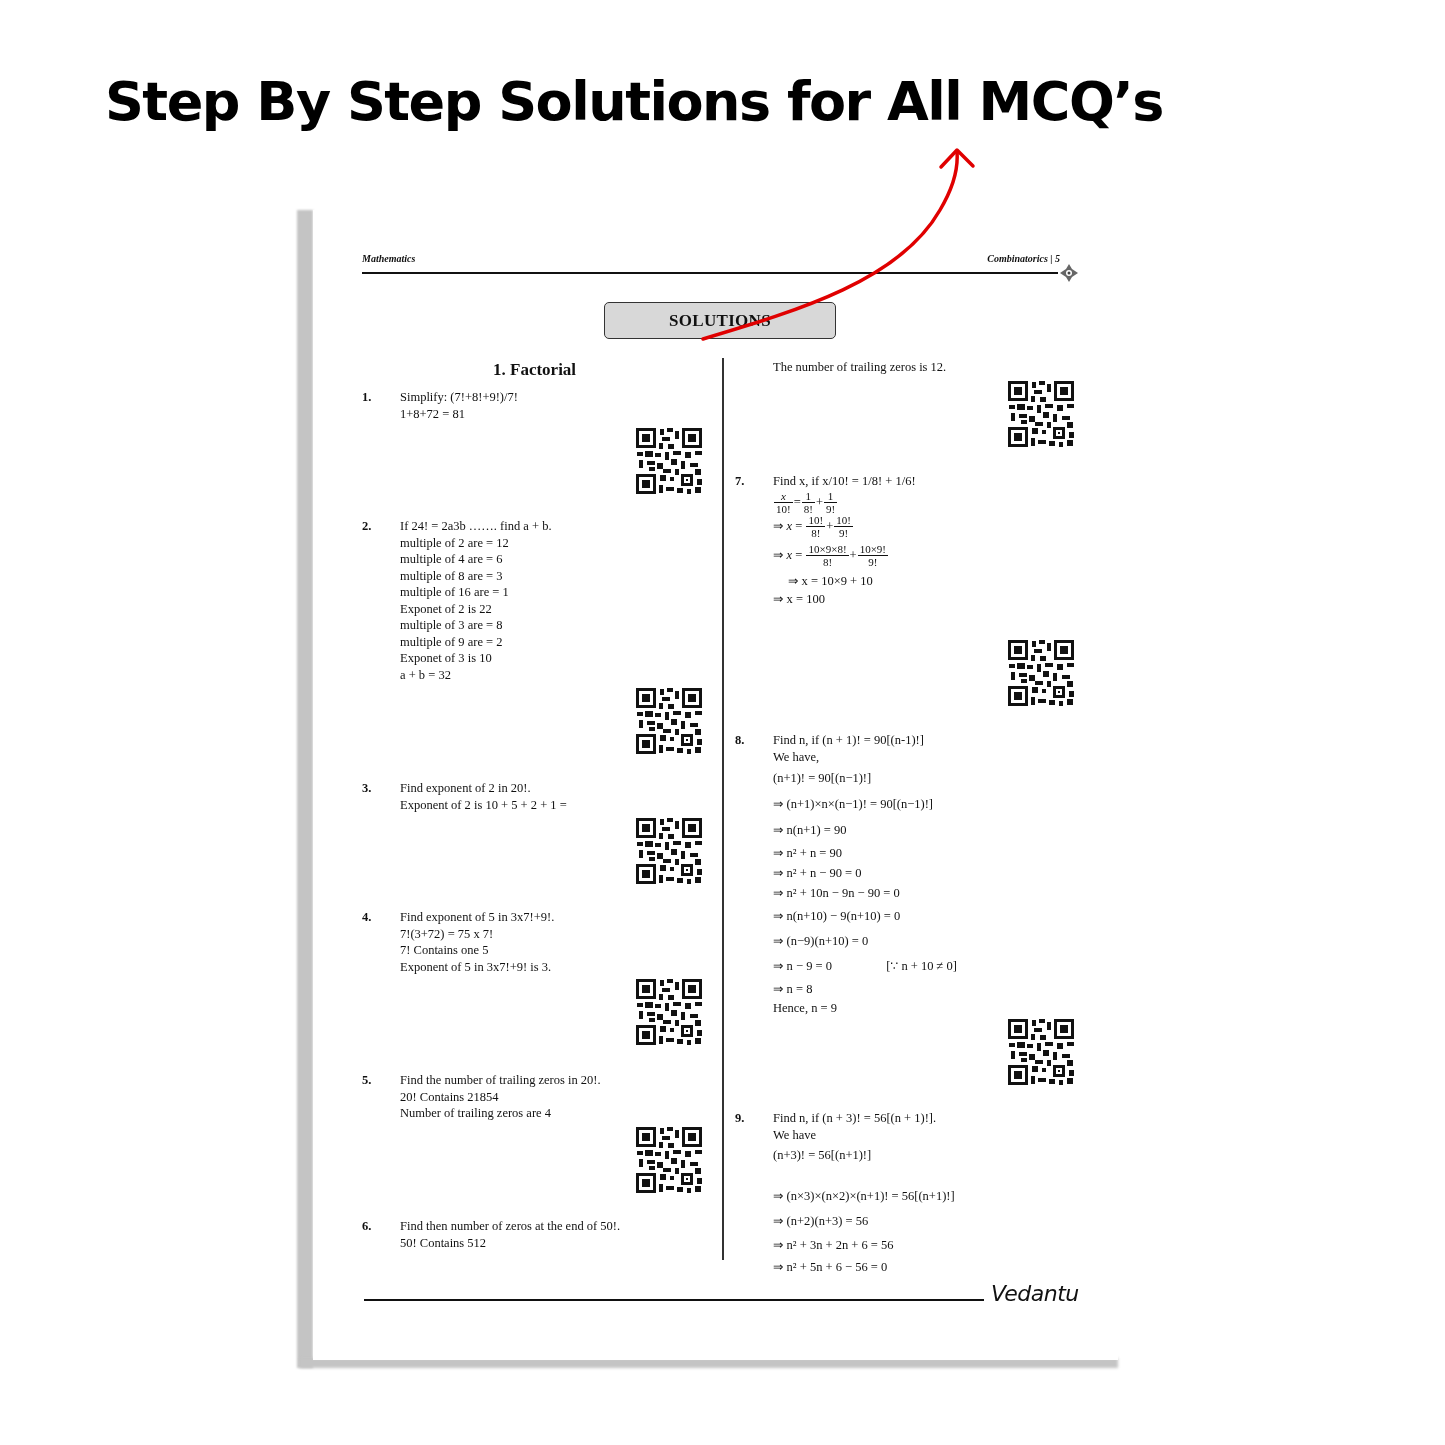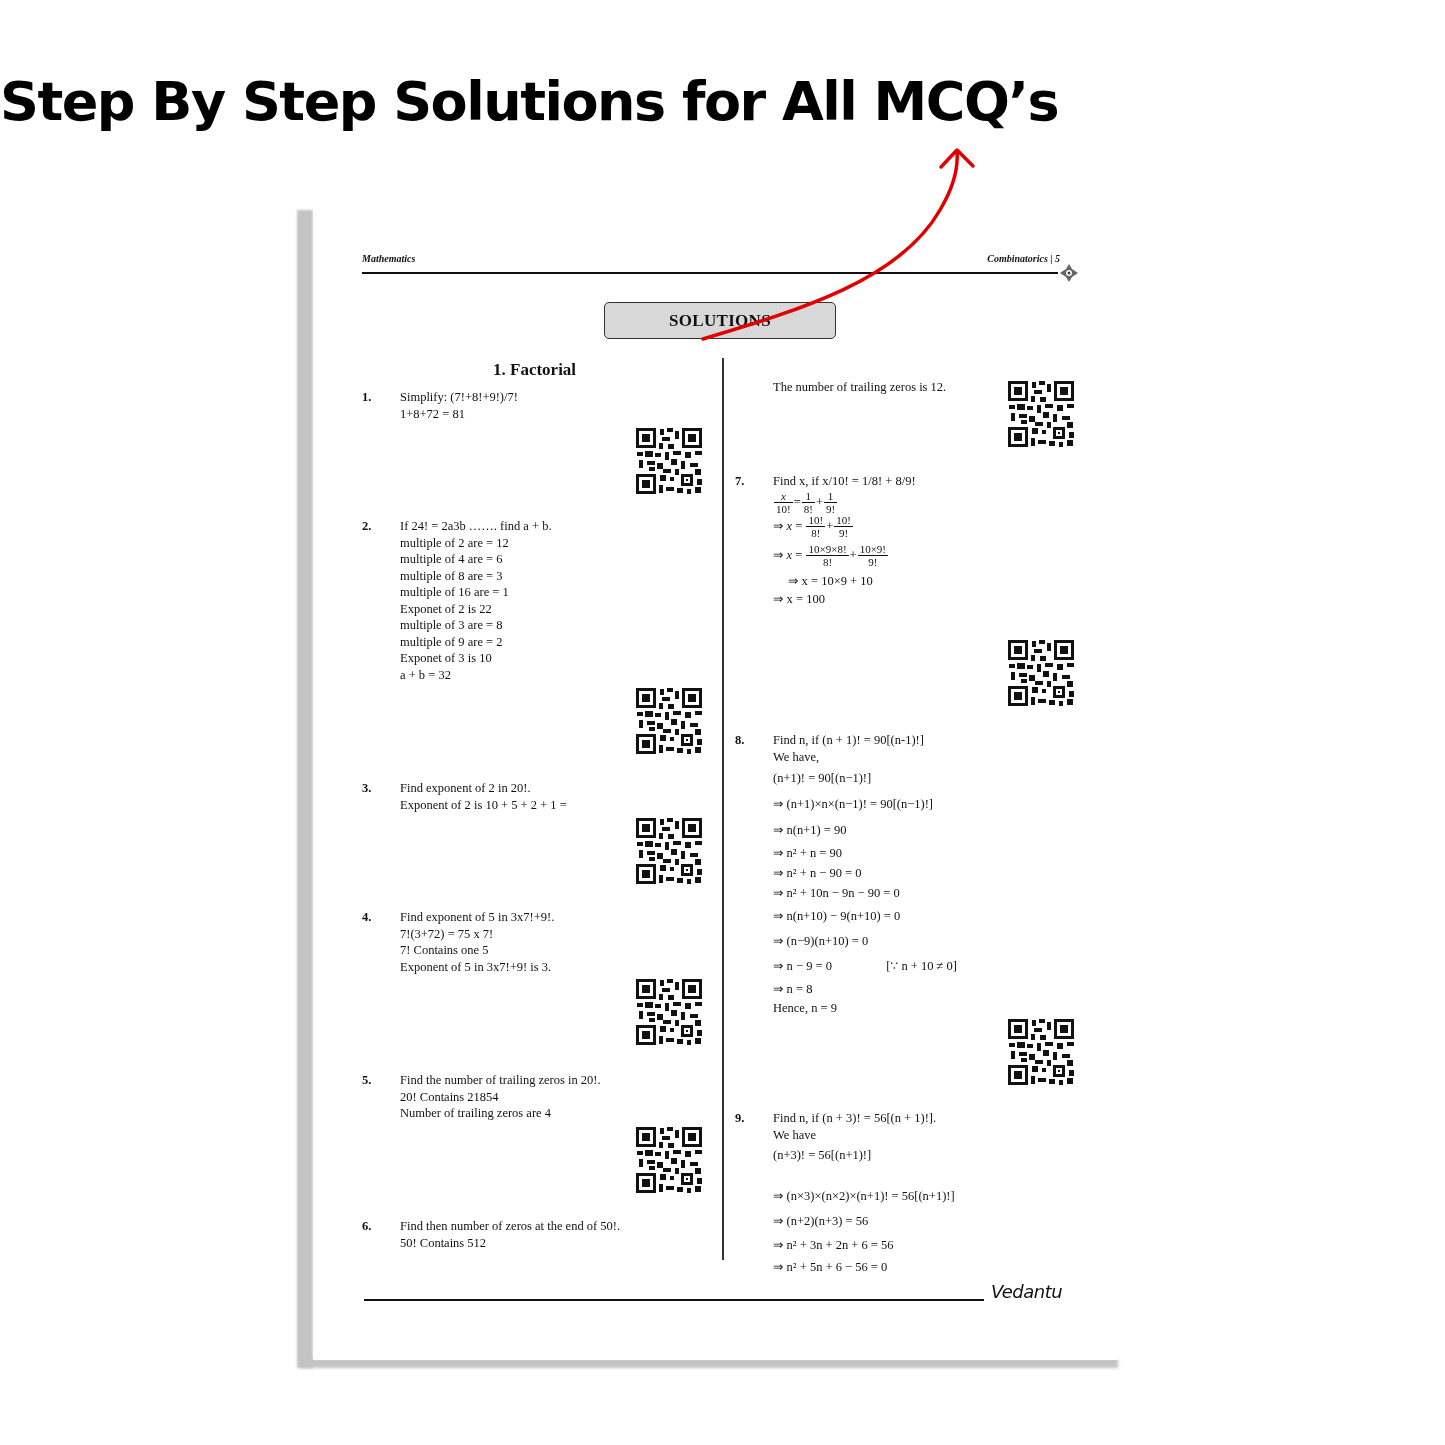--- a/index.html
+++ b/index.html
@@ -1,21 +1,21 @@
 <!DOCTYPE html>
 <html><head>
 <meta charset="utf-8">
 <style>
   html, body { margin: 0; padding: 0; }
   body {
     width: 1445px; height: 1445px; background: #ffffff; position: relative; overflow: hidden;
     font-family: "Liberation Serif", serif; color: #111;
   }
   .headline {
-    position: absolute; left: 0; top: 70px; width: 1268px; text-align: left;
+    position: absolute; left: 0; top: 70px; width: 1268px; text-align: center;
     font-family: "DejaVu Sans", sans-serif; font-weight: bold; font-size: 54px;
     letter-spacing: -1.5px; color: #000;
   }
   .shadow-left { position: absolute; left: 297px; top: 210px; width: 16px; height: 1158px; background: #c4c4c4; filter: blur(1px); }
   .shadow-bottom { position: absolute; left: 300px; top: 1358px; width: 818px; height: 10px; background: #c4c4c4; filter: blur(1.5px); }
   .page { position: absolute; left: 313px; top: 210px; width: 805px; height: 1150px; background: #fff; }
   .run-head { position: absolute; top: 43px; font-style: italic; font-weight: bold; font-size: 10px; }
   .run-left { left: 49px; }
   .run-right { right: 58px; }
   .head-rule { position: absolute; left: 49px; top: 62px; width: 696px; height: 2px; background: #111; }
@@ -32,21 +32,21 @@
   .q .body { position: absolute; left: 38px; top: 0; white-space: nowrap; }
   .q .body div { white-space: nowrap; }
   .math { font-family: "Liberation Serif", serif; font-size: 12.5px; }
   .math i { font-style: italic; }
   .mline { height: 24px; line-height: 24px; white-space: nowrap; }
   .frac { display: inline-block; vertical-align: middle; text-align: center; font-size: 11px; line-height: 12px; margin: 0 1px; }
   .frac .n { display: block; border-bottom: 1px solid #111; padding: 0 2px; }
   .frac .d { display: block; padding: 0 2px; }
   .qr { position: absolute; width: 68px; height: 68px; }
   .foot-rule { position: absolute; left: 51px; top: 1089px; width: 620px; height: 2px; background: #111; }
-  .brand { position: absolute; left: 678px; top: 1071px; font-family: "DejaVu Sans", sans-serif; font-size: 18px; font-style: italic; letter-spacing: -0.5px; color: #111; text-align: center; }
+  .brand { position: absolute; left: 678px; top: 1071px; font-family: "DejaVu Sans", sans-serif; font-size: 22px; font-style: italic; letter-spacing: -0.5px; color: #111; text-align: center; }
   .arrow { position: absolute; left: 0; top: 0; width: 1445px; height: 1445px; pointer-events: none; }
 </style>
 </head>
 <body>
 
 <svg width="0" height="0" style="position:absolute">
   <defs>
     <g id="qrpat">
       <rect x="0" y="0" width="68" height="68" fill="#fff"></rect>
       <rect x="1" y="1" width="20" height="20" fill="#111"></rect>
@@ -184,30 +184,30 @@
 
   <div class="q" style="left:49px; top:1008px;">
     <span class="num">6.</span>
     <div class="body">
       <div>Find then number of zeros at the end of 50!.</div>
       <div>50! Contains 512</div>
     </div>
   </div>
 
   <div class="q" style="left:460px; top:149px;">
-    <div style="white-space:nowrap;margin-top:20px;">The number of trailing zeros is 12.</div>
+    <div style="white-space:nowrap;">The number of trailing zeros is 12.</div>
   </div>
   <svg class="qr" style="left:694px; top:170px;" viewBox="0 0 68 68">
       <use href="#qrpat"></use>
     </svg>
 
   <div class="q" style="left:422px; top:263px;">
     <span class="num">7.</span>
     <div class="body">
-      <div>Find x, if x/10! = 1/8! + 8/9!</div>
+      <div>Find x, if x/10! = 1/8! + 1/6!</div>
       <div class="math mline" title="">
         <span class="frac"><span class="n"><i>x</i></span><span class="d">10!</span></span>=<span class="frac"><span class="n">1</span><span class="d">8!</span></span>+<span class="frac"><span class="n">1</span><span class="d">9!</span></span>
       </div>
       <div class="math mline">
         ⇒ <i>x</i> = <span class="frac"><span class="n">10!</span><span class="d">8!</span></span>+<span class="frac"><span class="n">10!</span><span class="d">9!</span></span>
       </div>
       <div class="math mline" style="height:34px;line-height:34px;">
         ⇒ <i>x</i> = <span class="frac"><span class="n">10×9×8!</span><span class="d">8!</span></span>+<span class="frac"><span class="n">10×9!</span><span class="d">9!</span></span>
       </div>
       <div class="math" style="line-height:18px;margin-left:15px;">⇒ x = 10×9 + 10</div>

